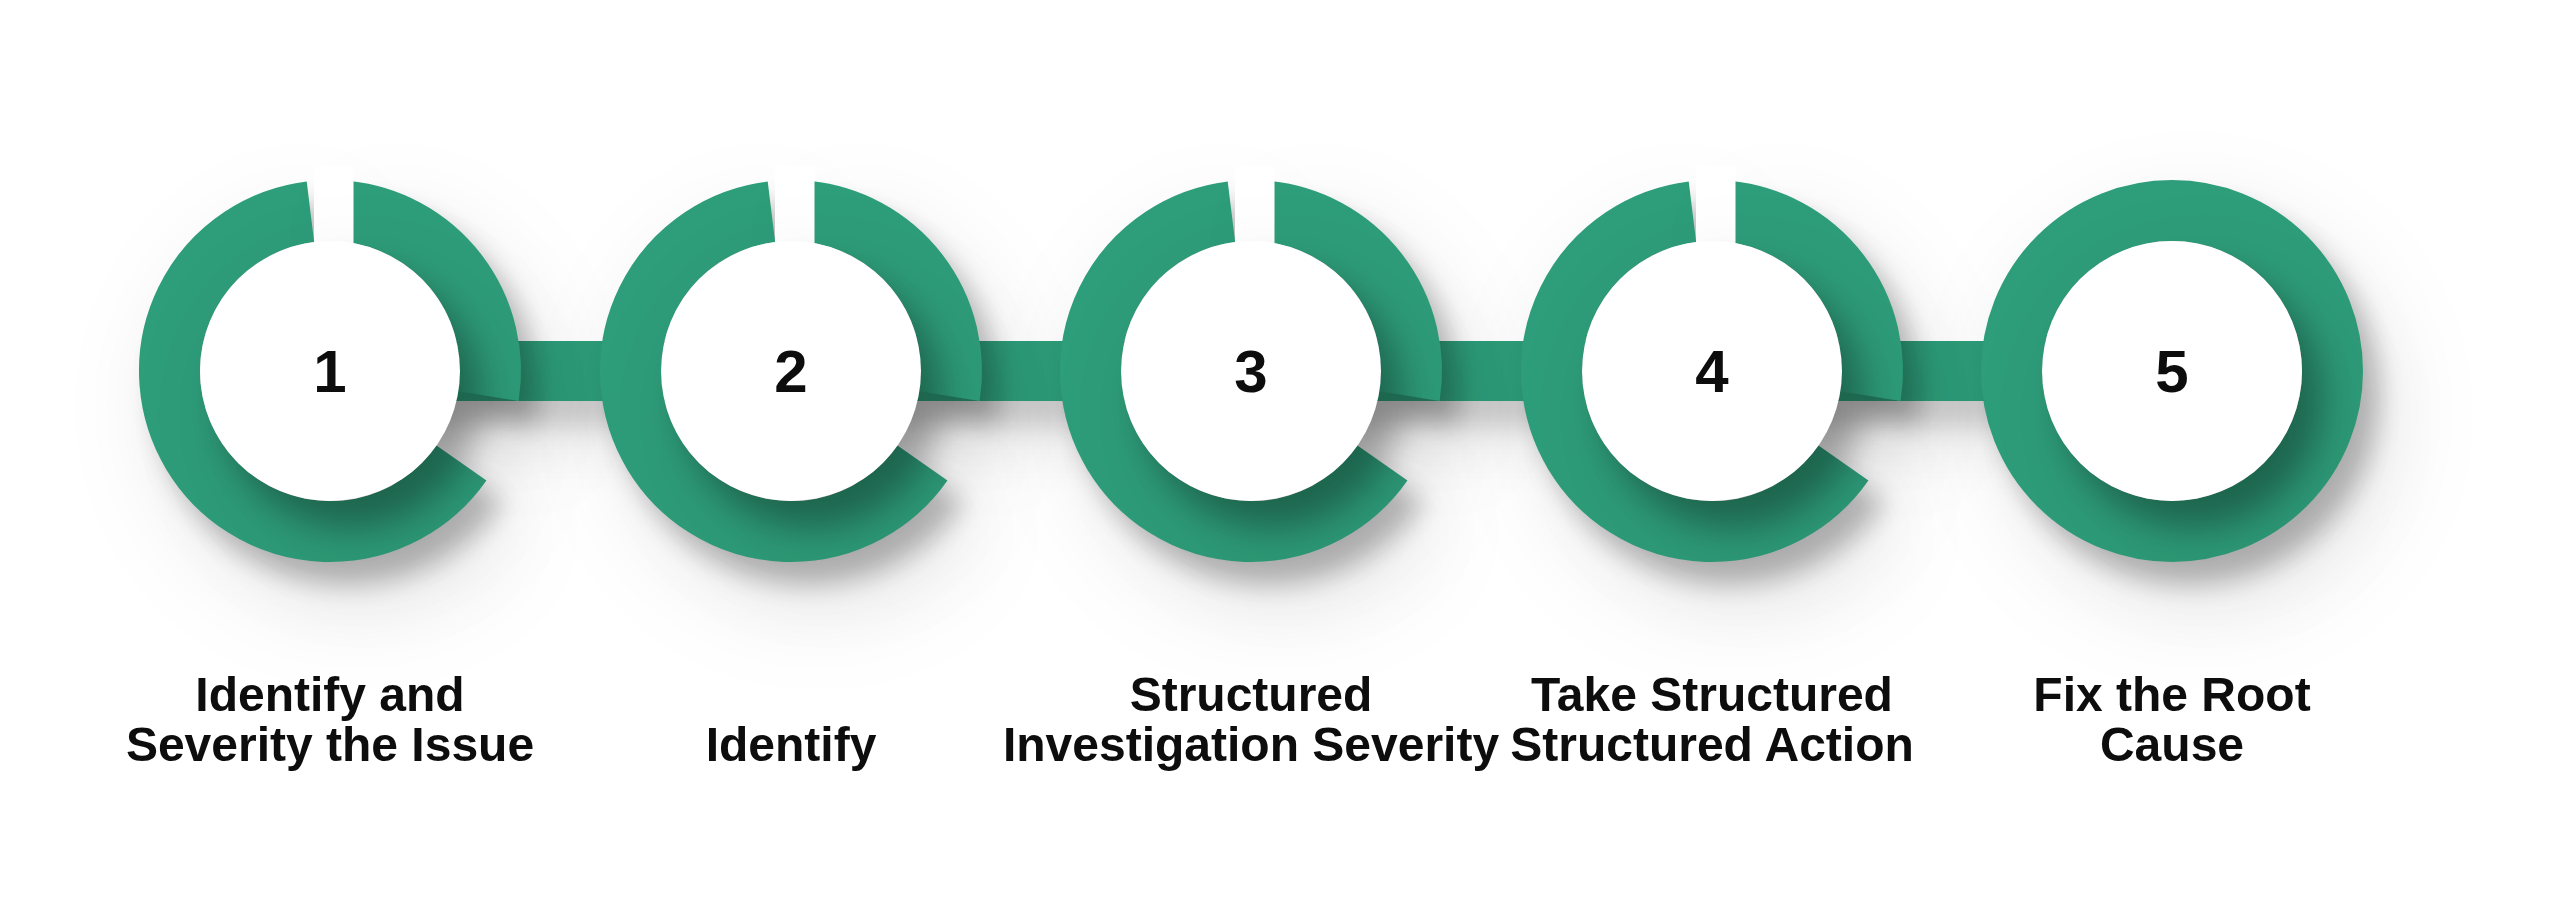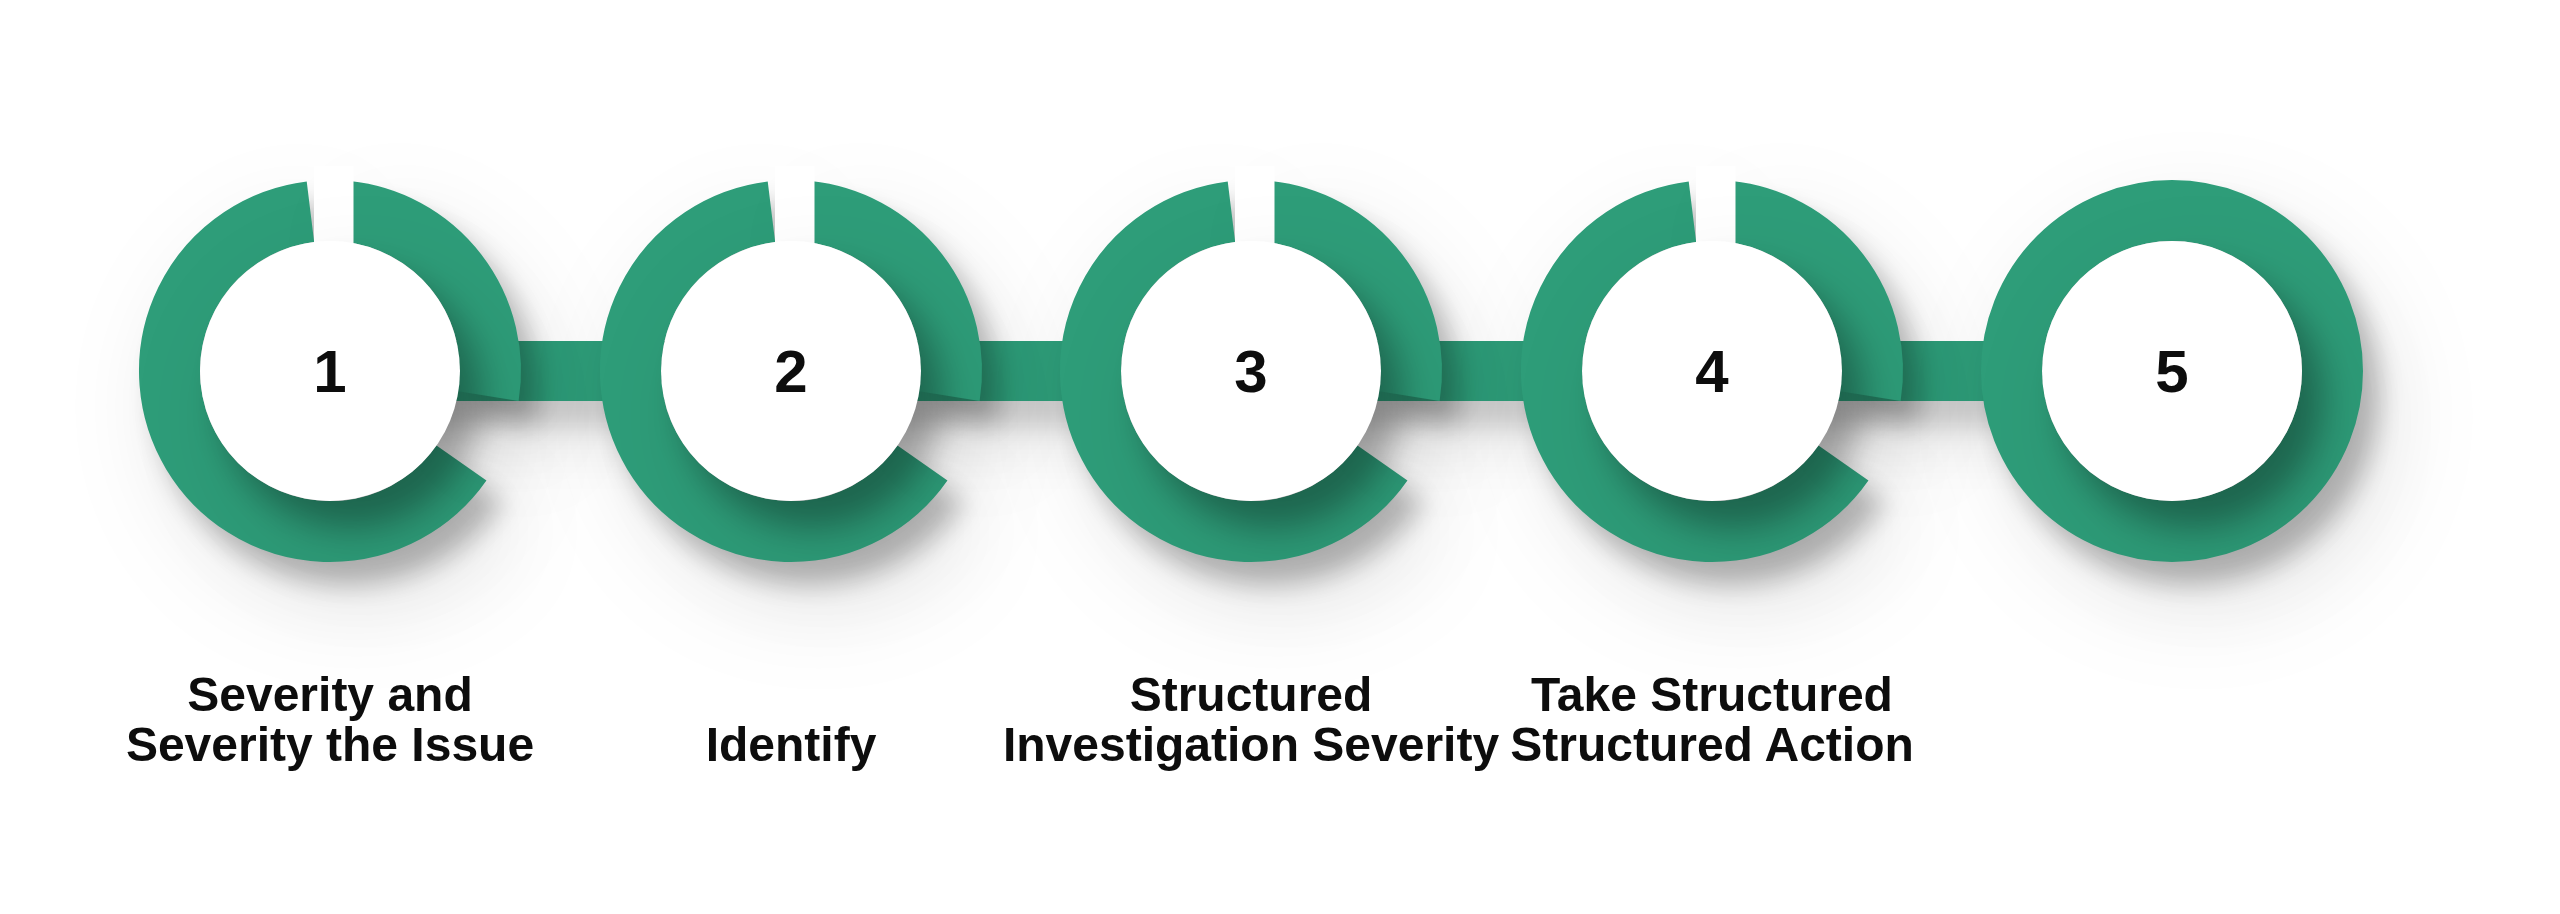--- a/index.html
+++ b/index.html
@@ -80,21 +80,21 @@
   <div class="bar" style="left:1712px; width:460px;"></div>
 
   <div class="step" style="left:100px;">
     <svg width="460" height="460" viewBox="-230 -230 460 460">
       <path class="arc" d="M -19.56 -159.3 A 160.5 160.5 0 1 0 131.47 92.06"></path>
       <path class="arc" d="M 16.78 -159.62 A 160.5 160.5 0 0 1 158.52 25.11"></path>
       <rect class="slit" x="-16" y="-205" width="39.5" height="85"></rect>
       <circle class="inner" cx="0" cy="0" r="130"></circle>
     </svg>
     <div class="num">1</div>
-    <div class="label"><span>Severity and</span><br><span>Severity the Issue</span></div>
+    <div class="label"><span>Identify and</span><br><span>Severity the Issue</span></div>
   </div>
 
   <div class="step" style="left:561px;">
     <svg width="460" height="460" viewBox="-230 -230 460 460">
       <path class="arc" d="M -19.56 -159.3 A 160.5 160.5 0 1 0 131.47 92.06"></path>
       <path class="arc" d="M 16.78 -159.62 A 160.5 160.5 0 0 1 158.52 25.11"></path>
       <rect class="slit" x="-16" y="-205" width="39.5" height="85"></rect>
       <circle class="inner" cx="0" cy="0" r="130"></circle>
     </svg>
     <div class="num">2</div>
@@ -122,15 +122,16 @@
     <div class="num">4</div>
     <div class="label"><span>Take Structured</span><br><span>Structured Action</span></div>
   </div>
 
   <div class="step" style="left:1942px;">
     <svg width="460" height="460" viewBox="-230 -230 460 460">
       <circle class="arc" cx="0" cy="0" r="160.5"></circle>
       <circle class="inner" cx="0" cy="0" r="130"></circle>
     </svg>
     <div class="num">5</div>
+    <div class="label"><span>Fix the Root</span><br><span>Cause</span></div>
   </div>
 
 </div>
 
 </body></html>

